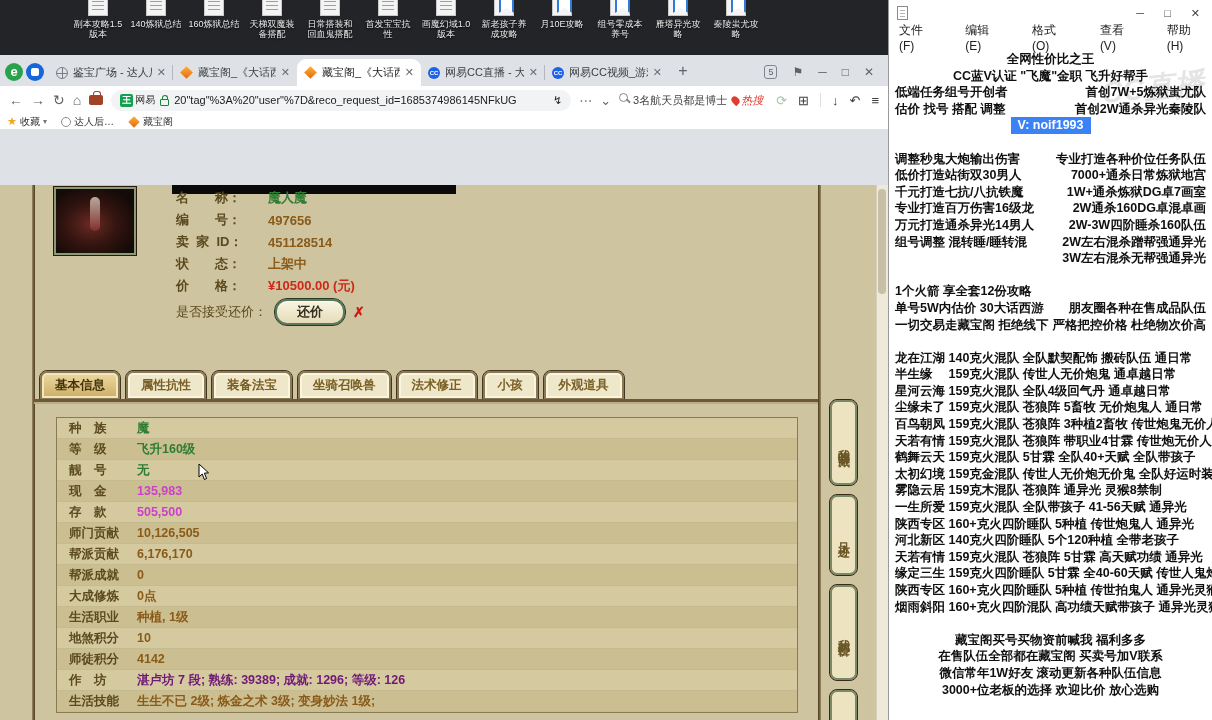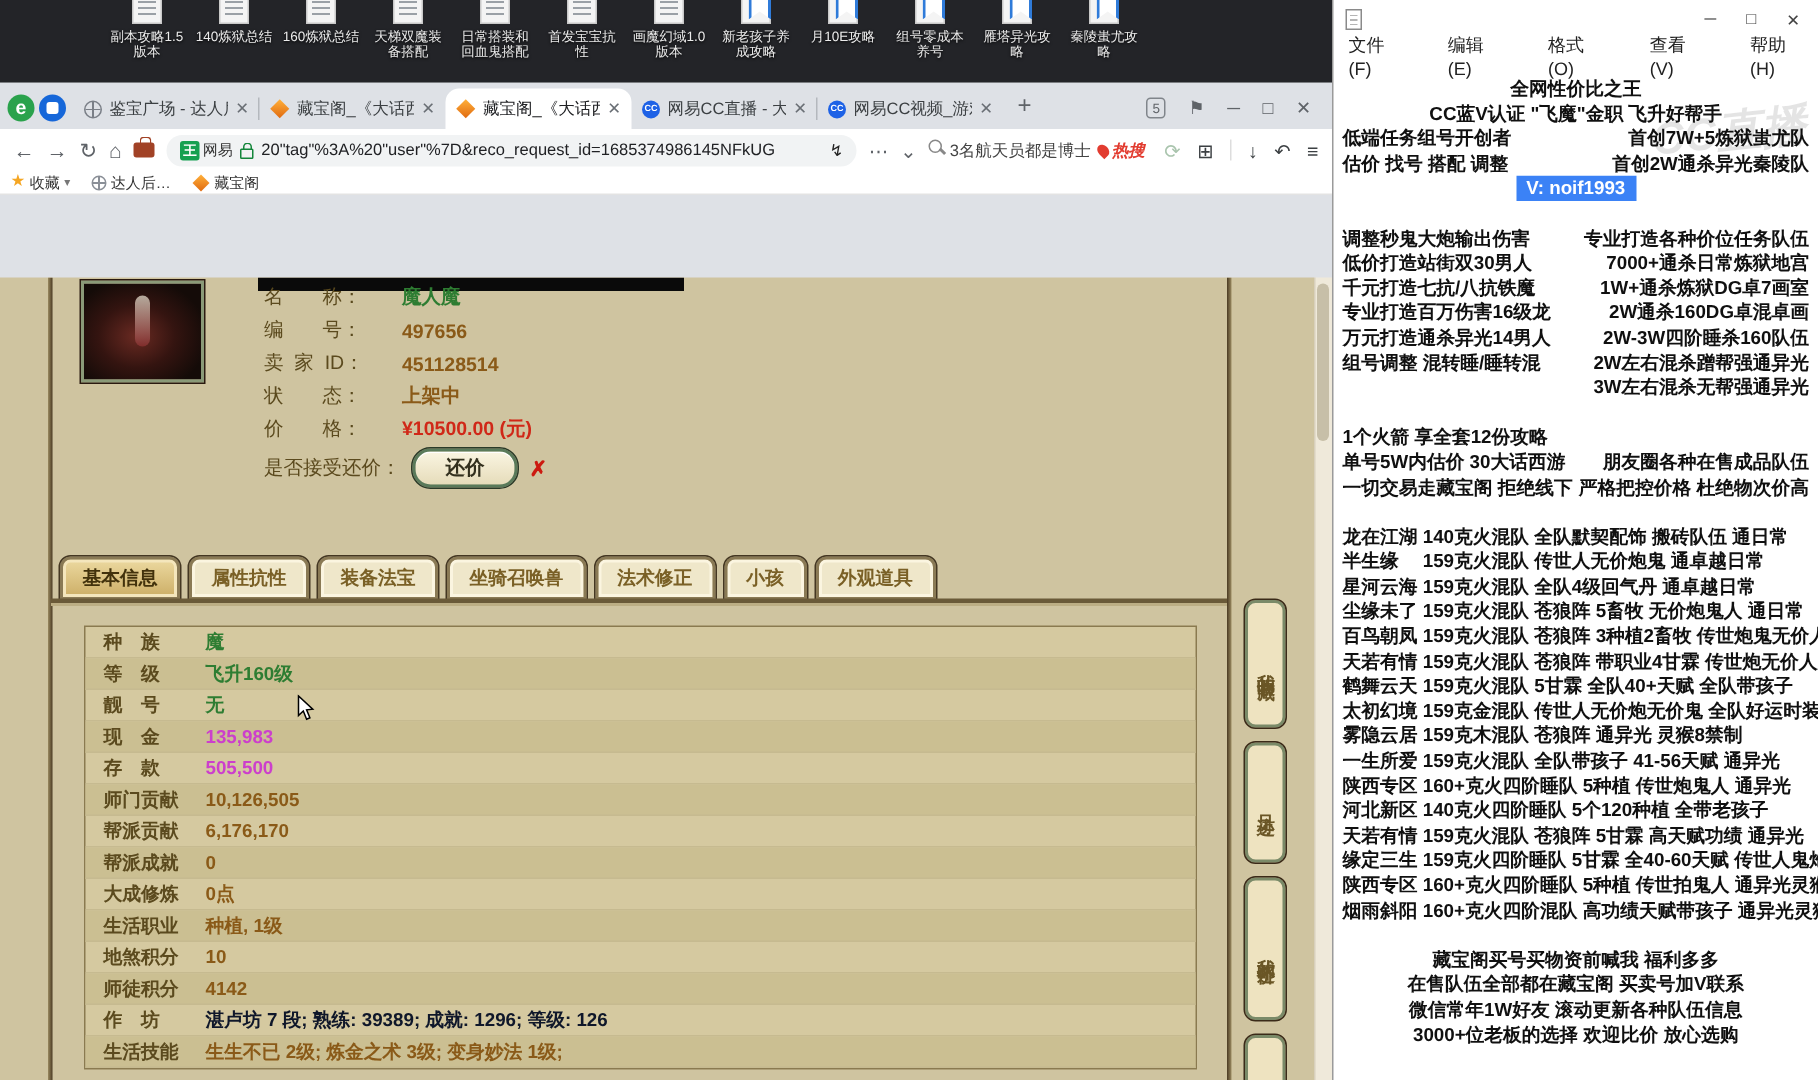--- a/index.html
+++ b/index.html
@@ -55,21 +55,21 @@
   .badgetxt{font-size:10px;color:#333}
   .lockicon{width:9px;height:7px;border:1.5px solid #13863a;border-radius:1px;position:relative;margin-top:4px;flex:none}
   .lockicon::before{content:"";position:absolute;left:1px;top:-5px;width:4px;height:4px;border:1.5px solid #13863a;border-bottom:none;border-radius:3px 3px 0 0}
   .urltext{flex:1;font-size:11px;color:#202124;white-space:nowrap;overflow:hidden}
   .bolt{color:#222;font-size:11px}
   .tbic{color:#5f6368;font-size:13px}
   .searchzone{display:flex;align-items:flex-start;gap:5px}
   .mag{width:9px;height:9px;border:1.5px solid #888;border-radius:50%;position:relative;flex:none}
   .mag::after{content:"";position:absolute;width:5px;height:1.5px;background:#888;transform:rotate(45deg);right:-4px;bottom:-1px}
   .searchtext{font-size:11px;color:#444;white-space:nowrap}
-  .hot{display:flex;align-items:center;gap:2px;color:#e23c30;font-weight:700;font-style:italic;font-size:11px}
+  .hot{display:flex;align-items:center;gap:2px;color:#e23c30;font-weight:400;font-style:italic;font-size:11px}
   .flame{width:7px;height:9px;background:#e23c30;border-radius:50% 50% 50% 0;transform:rotate(-45deg)}
   .tbright{display:flex;align-items:center;gap:11px;margin-left:auto;color:#3c4043;font-size:13px}
   .sync{color:#a9c4ad}
   .vdiv{width:1px;height:14px;background:#ddd}
 
   .bmbar{height:16px;background:#fff;border-bottom:1px solid #e3e3e3;display:flex;align-items:center;gap:14px;padding:0 7px;font-size:10px;color:#333}
   .bm{display:flex;align-items:center;gap:3px}
   .bmstar{color:#f5a623;font-size:11px;line-height:11px}
   .caret{color:#777;font-size:8px}
   .bmglobe{width:10px;height:10px;border-radius:50%;border:1px solid #8a8f97;flex:none;
@@ -80,23 +80,23 @@
   
   .page{position:absolute;left:0;top:130px;width:876px;height:590px;background:#cfc4a0;overflow:hidden}
   .frameL{position:absolute;left:32px;top:0;bottom:0;width:3px;background:linear-gradient(to right,#9a8a60,#4a3a22)}
   .frameR{position:absolute;left:818px;top:0;bottom:0;width:3px;background:linear-gradient(to right,#4a3a22,#9a8a60)}
   .avatar{position:absolute;left:54px;top:2px;width:82px;height:68px;border:2px solid #8a9a78;outline:1px solid #2a1a10;
     background:radial-gradient(ellipse at 45% 55%,#6a2a22 0%,#341410 42%,#140b08 78%)}
   .avatar::after{content:"";position:absolute;left:34px;top:8px;width:10px;height:34px;background:linear-gradient(#d8d0c0,#8a3030);border-radius:5px;opacity:.8}
   .banner{position:absolute;left:172px;top:0;width:284px;height:9px;background:#0a0a0a}
   .info{position:absolute;left:176px;top:2px;width:600px}
   .inforow{display:flex;align-items:center;height:22px}
-  .inforow .lbl{width:92px;font-weight:400;color:#5b4a1e;font-size:13px;white-space:pre;flex:none}
+  .inforow .lbl{width:92px;font-weight:700;color:#5b4a1e;font-size:13px;white-space:pre;flex:none}
   .val{font-size:13px;font-weight:700}
-  .green{color:#2e7d32}.brown{color:#8a5a18}.red{color:#d02818}.magenta{color:#cc3fcc}.mixed{color:#0f172a}
+  .green{color:#2e7d32}.brown{color:#8a5a18}.red{color:#d02818}.magenta{color:#cc3fcc}.mixed{color:#701a75}
   .bargainrow{display:flex;align-items:center;height:30px;gap:8px}
   .bargainrow .lbl{font-weight:400;color:#5b4a1e;font-size:13px}
   .btn-bargain{padding:2px 20px;background:linear-gradient(#faf5e2,#e6dcba);border:2px solid #5a7a5a;outline:1px solid #2a3a28;
     border-radius:12px;font-weight:700;color:#33301e;font-size:13px;box-shadow:inset 0 1px 0 #fff}
   .redx{color:#cc1a10;font-size:14px;font-weight:700}
 
   .ptabs{position:absolute;left:40px;top:186px;display:flex;gap:6px}
   .ptab{padding:4px 13px;background:#efe7ca;border:2px solid #8a7a55;outline:1px solid #443722;border-radius:7px 7px 0 0;
     font-weight:700;font-size:12.5px;color:#7a6026;box-shadow:inset 0 0 0 2px #fbf5e0}
   .ptab.active{background:linear-gradient(#ecd9a0,#ccae66);color:#42320c;box-shadow:inset 0 0 0 2px #f4e6bc}

